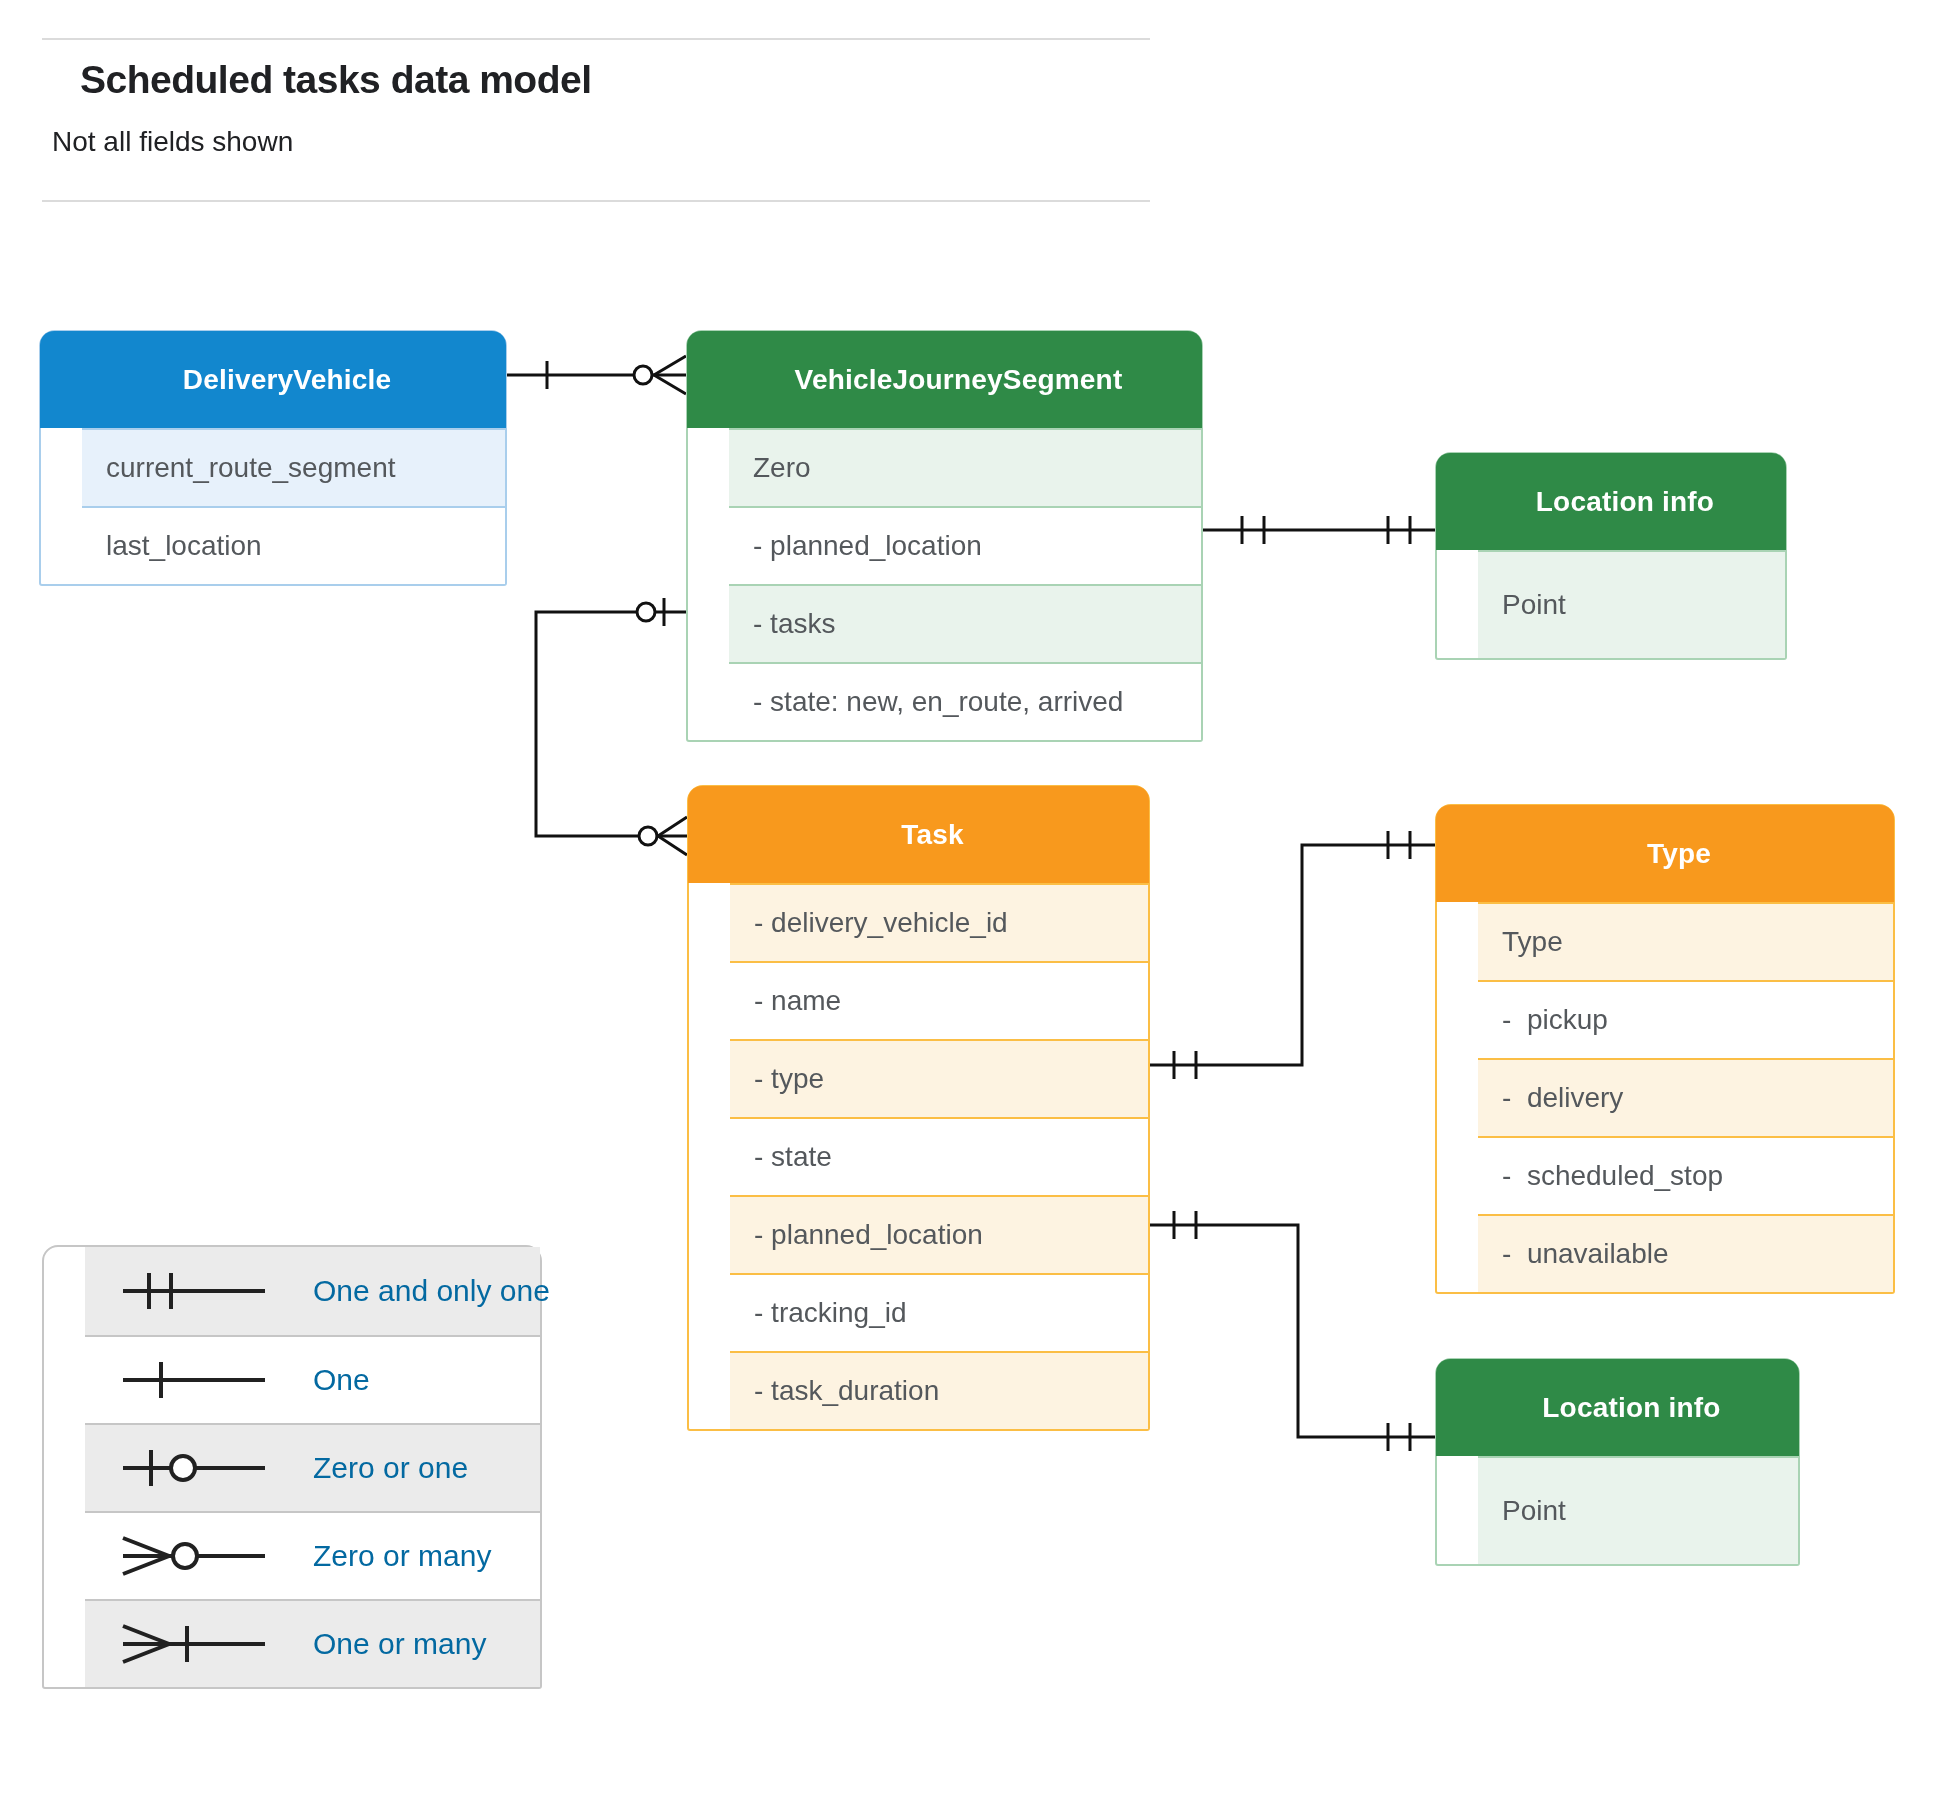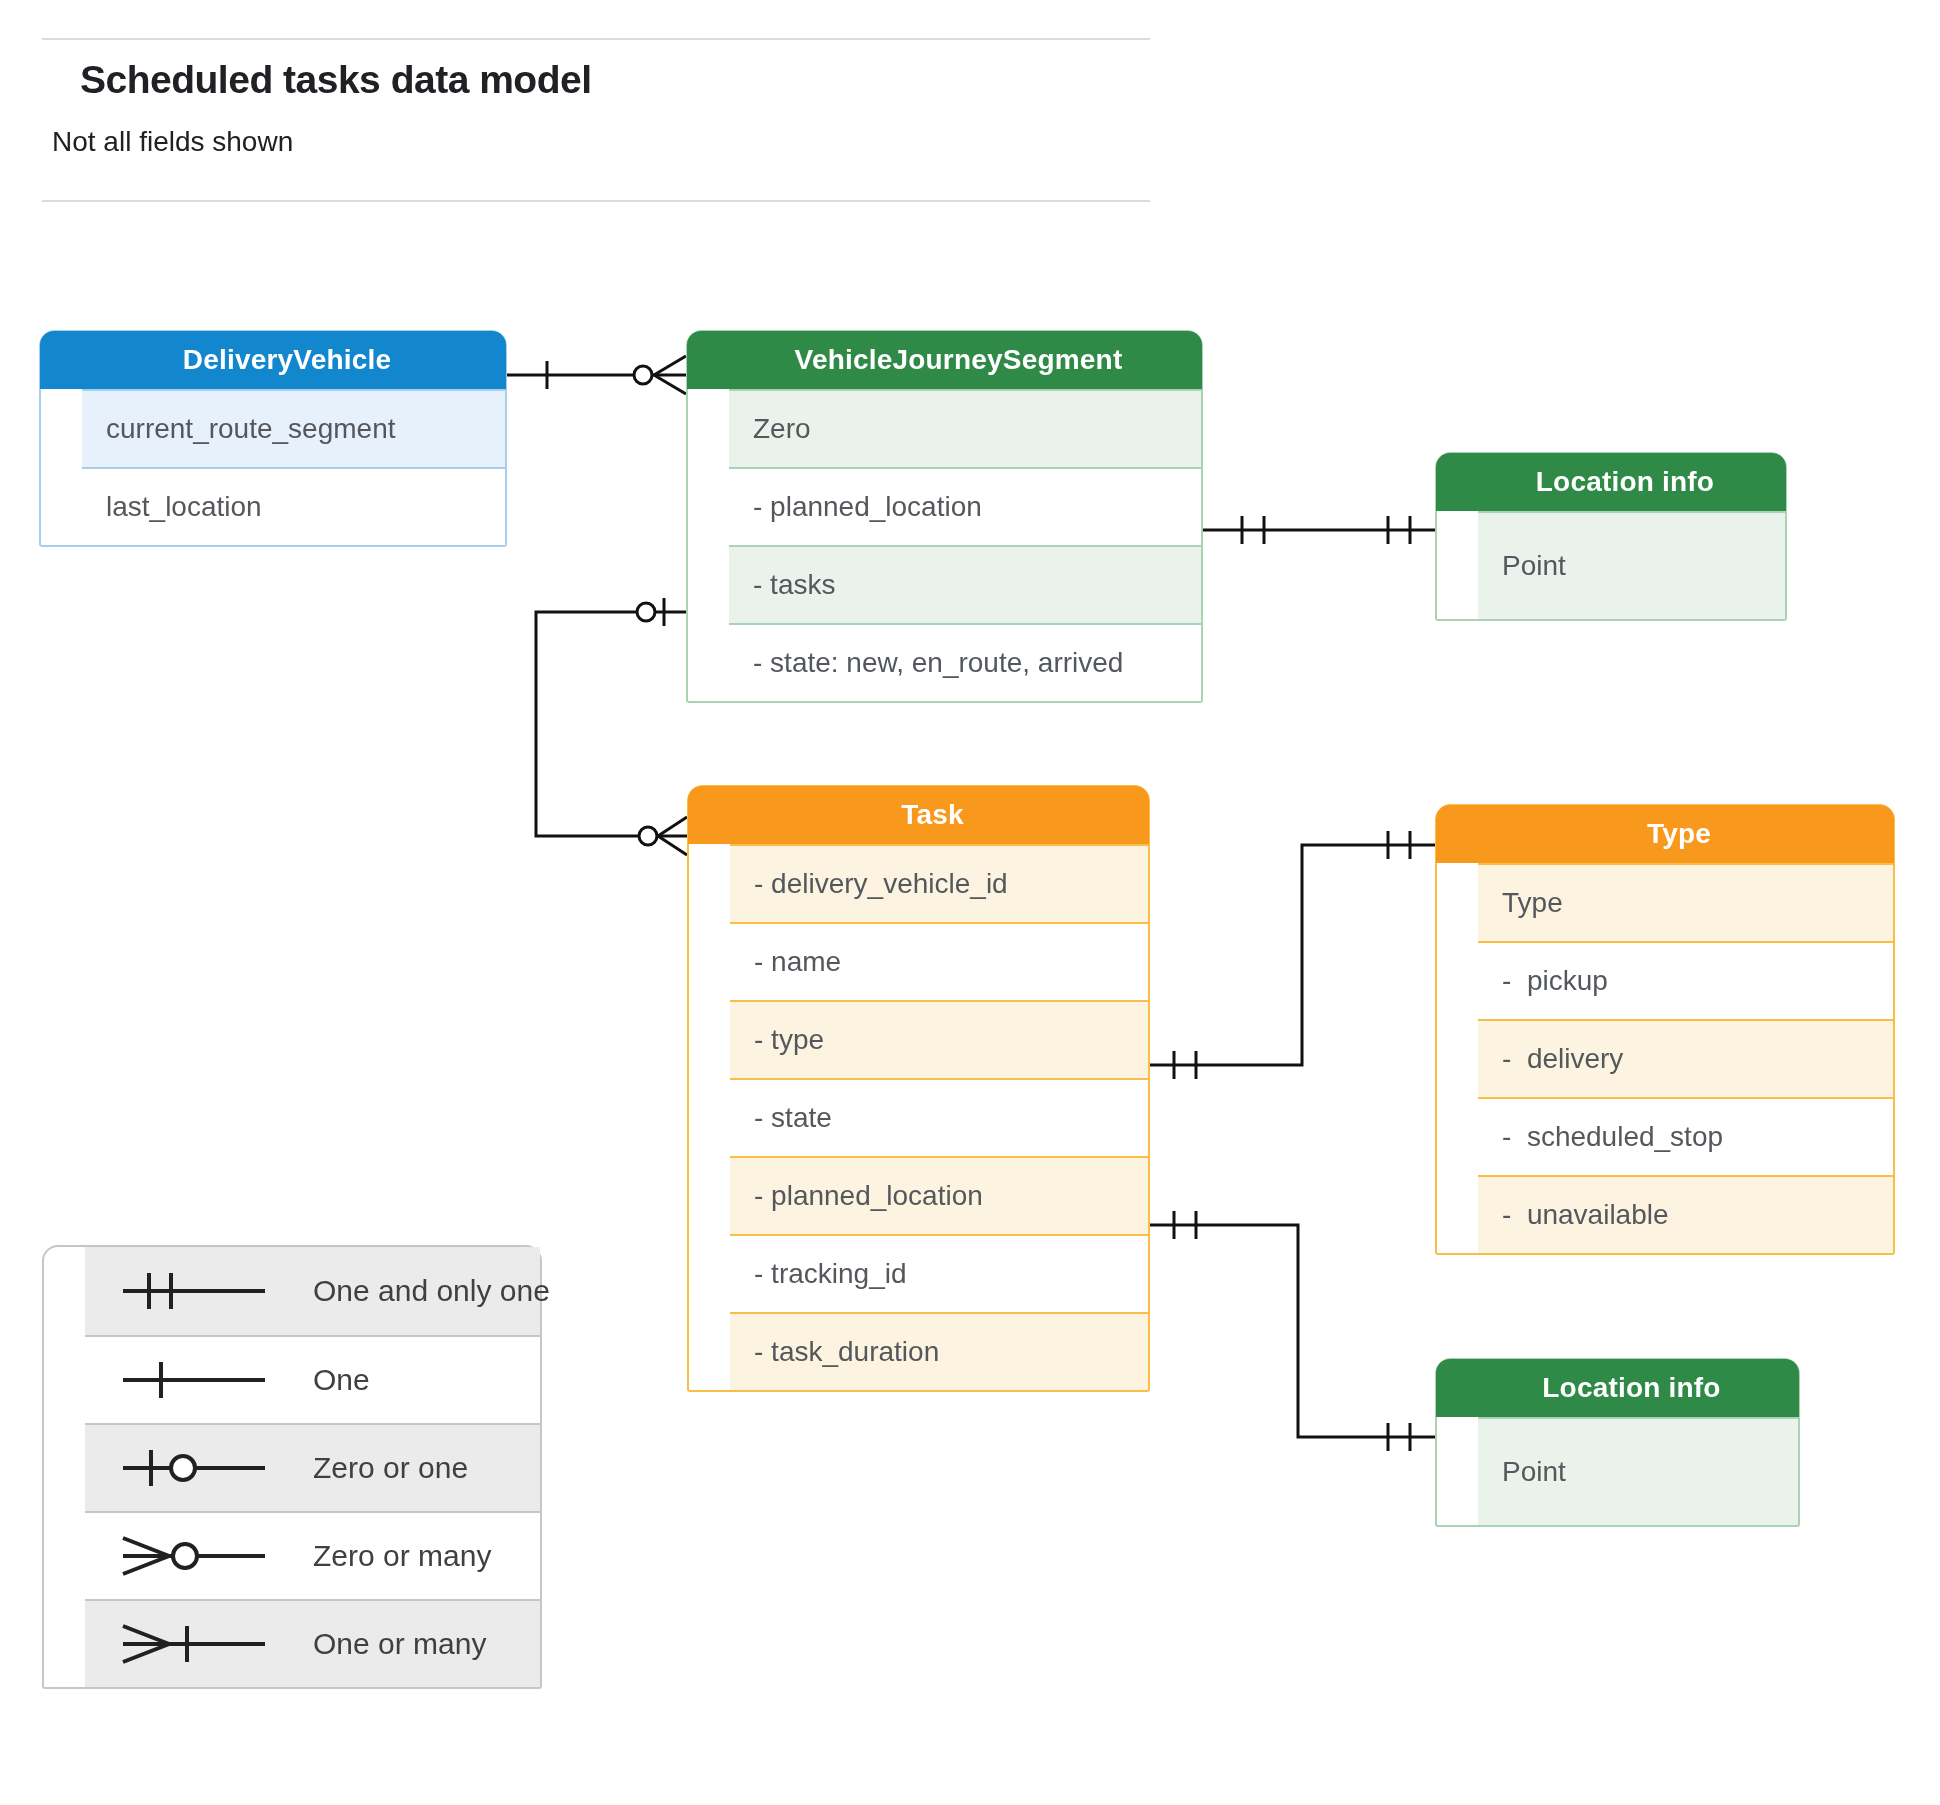--- a/index.html
+++ b/index.html
@@ -11,38 +11,38 @@
   
   .rule{position:absolute;left:42px;width:1108px;height:2px;background:#DBDBDB;}
   .page-title{position:absolute;left:52px;top:58px;font-size:39px;font-weight:700;color:#202124;letter-spacing:-0.5px;margin-left:28px;}
   .page-subtitle{position:absolute;left:52px;top:126px;font-size:28px;font-weight:400;color:#202124;}
   
   .entity{
     position:absolute;border:2px solid var(--bc);
     border-radius:16px 16px 3px 3px;background:#fff;box-sizing:border-box;
   }
   .ehead{
-    height:58px;margin:-1px -1px 0 -1px;border-radius:14px 14px 0 0;
+    height:97px;margin:-1px -1px 0 -1px;border-radius:14px 14px 0 0;
     background:var(--hc);color:#fff;font-weight:700;font-size:28px;
     display:flex;align-items:center;justify-content:center;letter-spacing:0.2px;padding-left:28px;
   }
   .row{
     height:78px;border-top:2px solid var(--bc);background:#fff;
     display:flex;align-items:center;padding-left:24px;box-sizing:border-box;
     font-size:28px;color:#54585C;white-space:pre;margin-left:41px;
   }
   .row:first-of-type{border-top:none;}
   .row.shade{background:var(--lc);}
   .row.tall{height:108px;}
   .blue  {--hc:#1287CE;--bc:#A9CEEC;--lc:#E7F1FB;}
   .green {--hc:#2F8A47;--bc:#A9D3B4;--lc:#E9F3EC;}
   .orange{--hc:#F8991D;--bc:#FBBE45;--lc:#FDF3E1;}
   .gray  {--hc:#9B9B9B;--bc:#C6C6C6;--lc:#EBEBEB;}
   
-  .legend .row{height:88px;font-size:30px;color:#404040;padding-left:24px;}
+  .legend .row{height:88px;font-size:30px;color:#0369a1;padding-left:24px;}
   .legend .sym{flex:0 0 auto;margin-right:34px;}
   
   svg.overlay{position:absolute;left:0;top:0;pointer-events:none;}
   .conn{stroke:#111;stroke-width:3;fill:none;}
   .conn-dot{stroke:#111;stroke-width:3;fill:#fff;}
   .lsym{stroke:#212121;stroke-width:4;fill:none;}
   .lsym-dot{stroke:#212121;stroke-width:4;fill:#fff;}
 </style>
 </head>
 <body>

